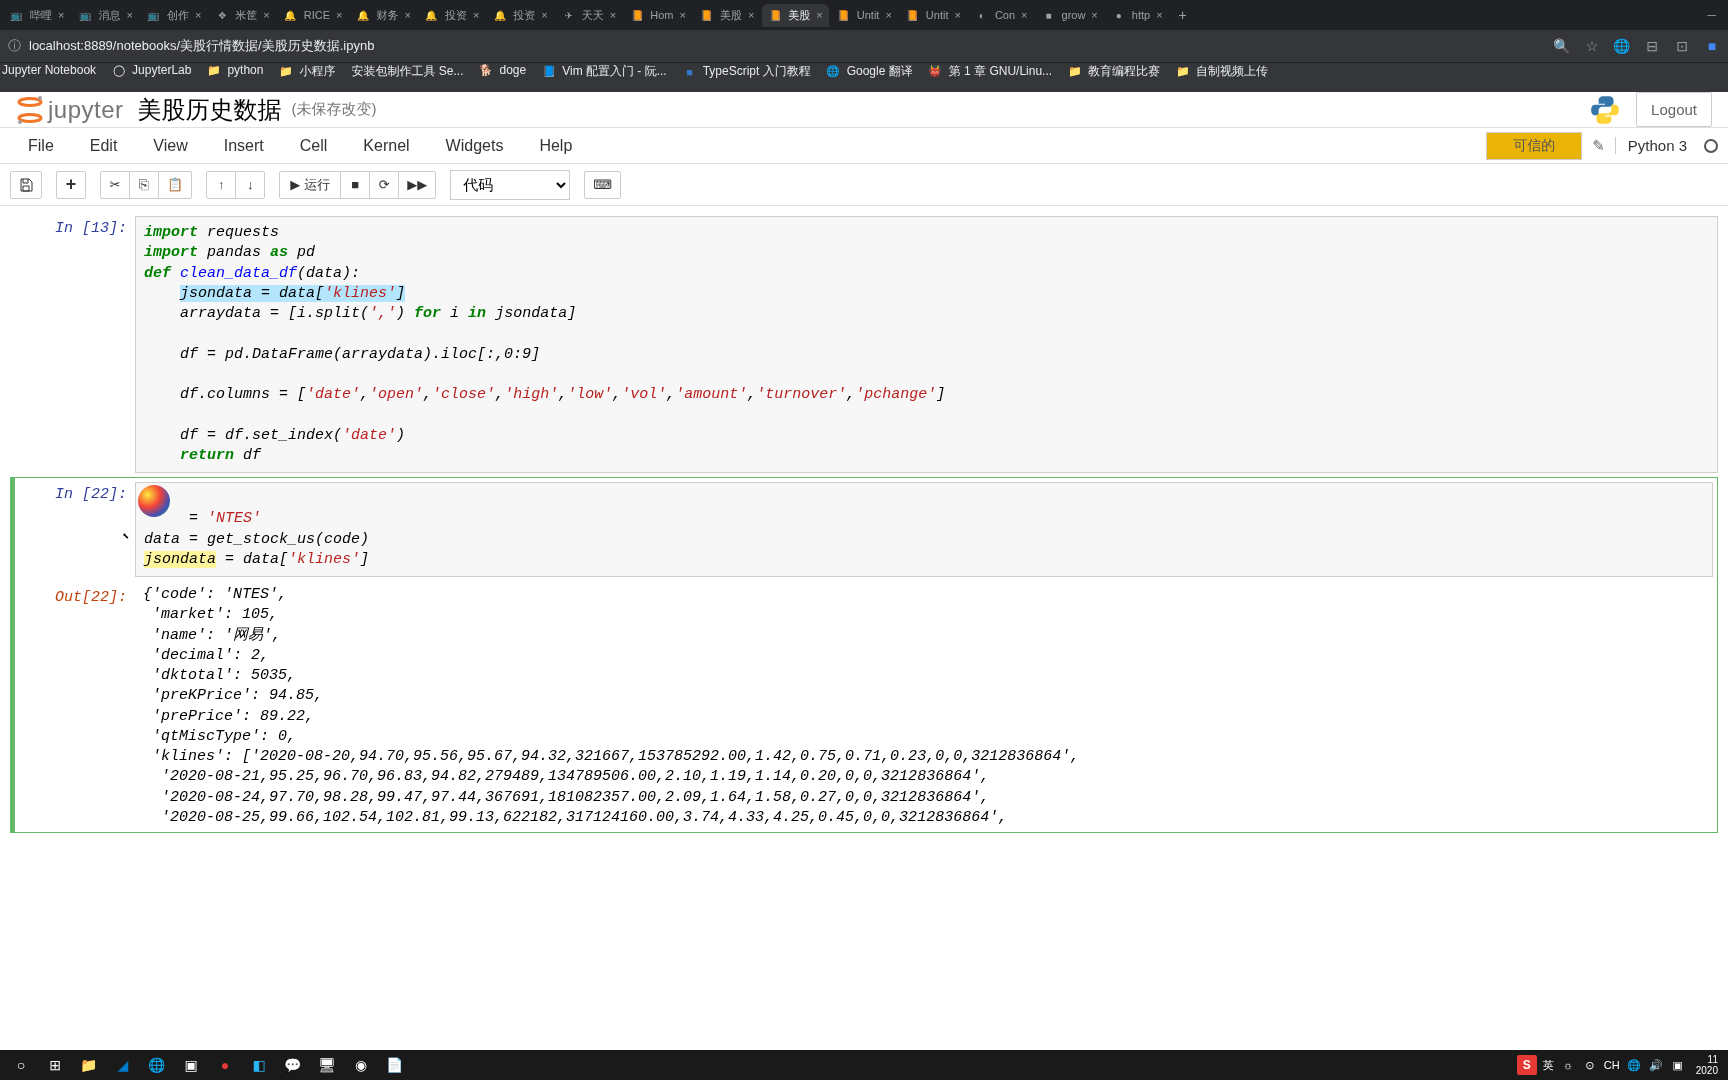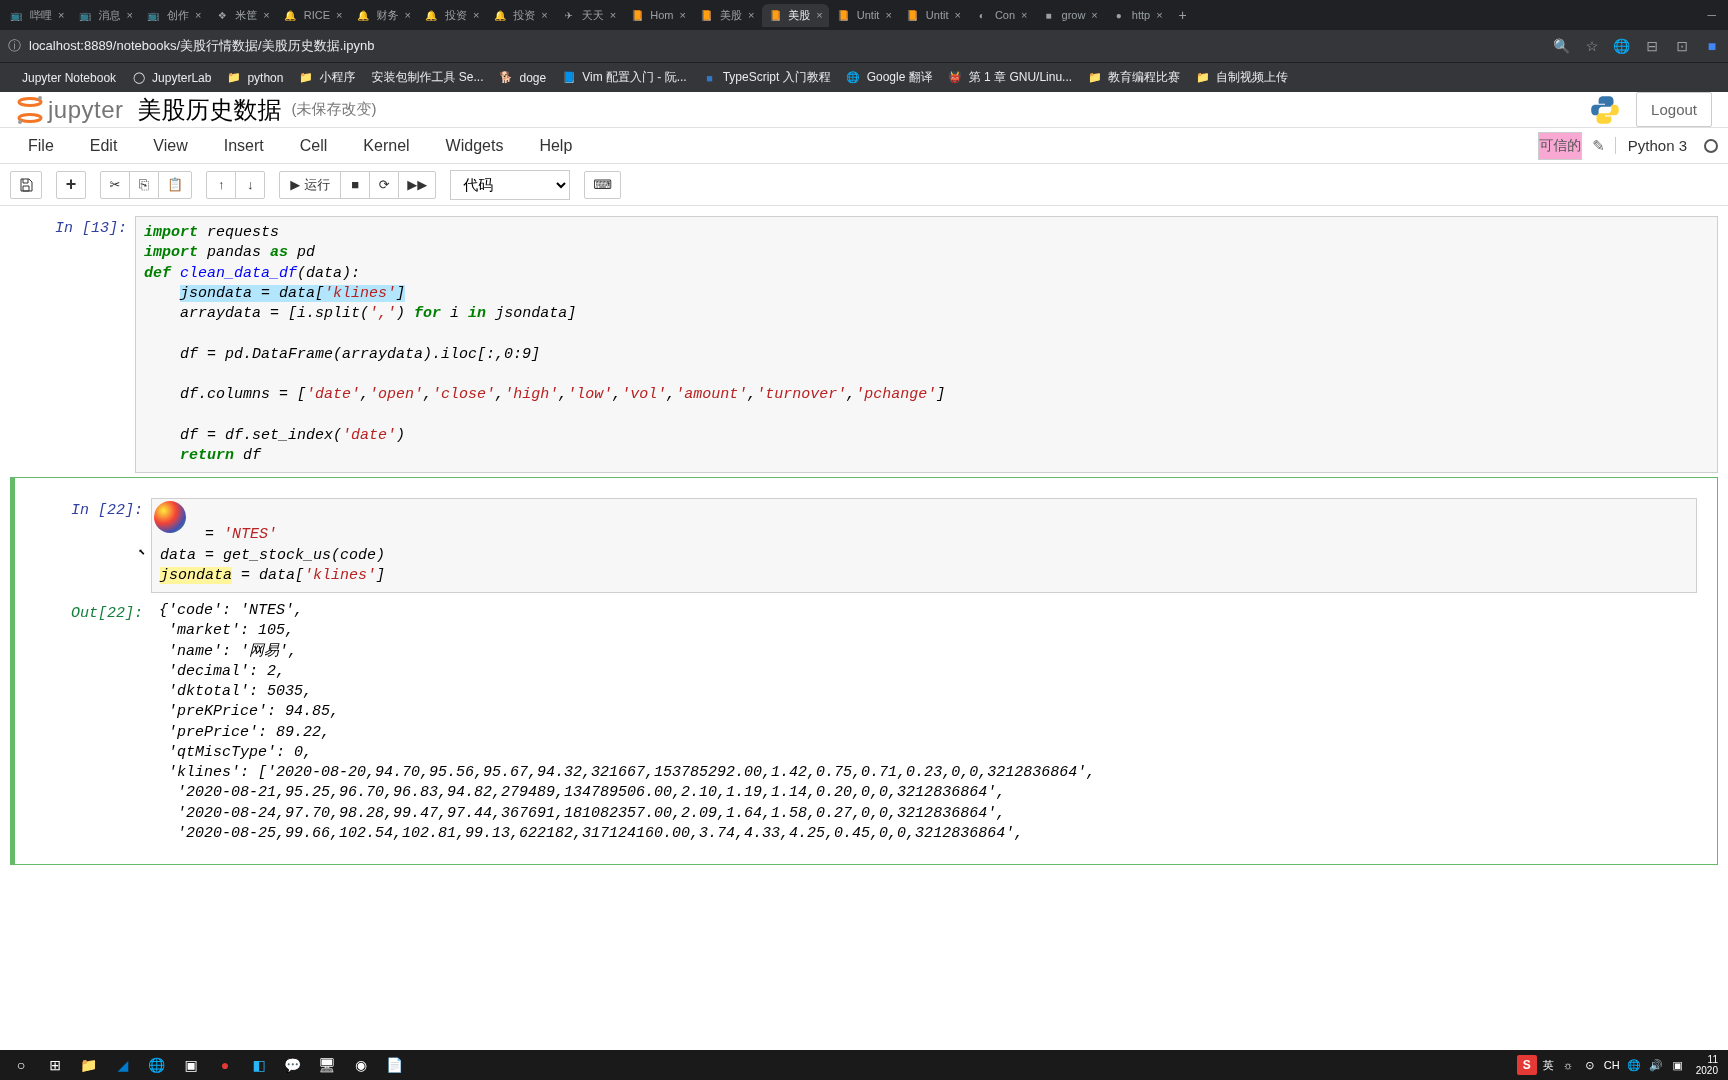--- a/index.html
+++ b/index.html
@@ -14,61 +14,61 @@
 .tab-close { font-size: 11px; color: #9aa0a6; flex-shrink: 0; }
 .tab-new { color: #9aa0a6; font-size: 14px; padding: 0 8px; }
 .window-controls { margin-left: auto; display: flex; gap: 10px; padding-right: 8px; color: #9aa0a6; font-size: 12px; }
 
 .addr-bar { display: flex; align-items: center; height: 32px; padding: 0 8px; background: #35363a; }
 .addr-icon { color: #9aa0a6; font-size: 13px; margin-right: 8px; }
 .addr-url { color: #e8eaed; font-size: 13px; flex: 1; }
 .addr-right { display: flex; gap: 14px; align-items: center; color: #9aa0a6; font-size: 14px; }
 .addr-right span { width: 16px; height: 16px; display: flex; align-items: center; justify-content: center; }
 
-.bookmark-bar { display: flex; align-items: center; gap: 16px; height: 30px; padding: 0 22px; background: #35363a; border-top: 1px solid #202124; font-size: 12px; color: #e8eaed; }
+.bookmark-bar { display: flex; align-items: flex-start; gap: 16px; height: 30px; padding: 0 2px; background: #35363a; border-top: 1px solid #202124; font-size: 12px; color: #e8eaed; }
 .bookmark { display: flex; align-items: center; gap: 6px; cursor: pointer; white-space: nowrap; }
 .bm-icon { width: 14px; height: 14px; display: flex; align-items: center; justify-content: center; font-size: 11px; }
 
 
 .jp-header { display: flex; align-items: center; padding: 0 16px; border-bottom: 1px solid #e0e0e0; }
 .jp-logo { display: flex; align-items: center; gap: 4px; font-size: 24px; color: #757575; font-weight: normal; letter-spacing: 0.5px; }
 .jp-title { font-size: 24px; color: #000; margin-left: 14px; font-weight: normal; }
 .jp-unsaved { font-size: 15px; color: #777; margin-left: 10px; }
 .jp-header-right { margin-left: auto; display: flex; align-items: center; gap: 14px; }
 .python-pill { width: 34px; height: 34px; }
 .logout-btn { border: 1px solid #ccc; padding: 8px 14px; font-size: 15px; color: #666; background: #fff; cursor: pointer; border-radius: 2px; }
 
 
 .menu-bar { display: flex; align-items: center; padding: 0 10px; border-bottom: 1px solid #e0e0e0; height: 36px; }
 .menu-item { padding: 6px 18px; font-size: 16px; color: #333; cursor: pointer; }
 .menu-right { margin-left: auto; display: flex; align-items: center; gap: 10px; }
-.trusted-btn { border: 1px solid #ccc; padding: 4px 0; font-size: 14px; color: #555; background: #f9a8d4; cursor: pointer; }
+.trusted-btn { border: 1px solid #ccc; padding: 4px 26px; font-size: 14px; color: #555; background: #eab308; cursor: pointer; }
 .pencil-icon { font-size: 15px; color: #666; }
 .kernel-status { font-size: 15px; color: #333; border-left: 1px solid #ccc; padding-left: 12px; display: flex; align-items: center; gap: 17px; }
 .kernel-circle { width: 14px; height: 14px; border: 2px solid #555; border-radius: 50%; }
 
 
 .toolbar { display: flex; align-items: center; gap: 4px; padding: 6px 10px; border-bottom: 1px solid #e0e0e0; height: 42px; }
 .tb-btn { border: 1px solid #ccc; background: #fff; padding: 4px 8px; font-size: 13px; color: #333; cursor: pointer; height: 28px; min-width: 30px; display: flex; align-items: center; justify-content: center; border-radius: 2px; }
 .tb-group { display: flex; }
 .tb-group .tb-btn { border-radius: 0; margin-left: -1px; }
 .tb-group .tb-btn:first-child { border-radius: 2px 0 0 2px; margin-left: 0; }
 .tb-group .tb-btn:last-child { border-radius: 0 2px 2px 0; }
 .run-btn { gap: 4px; padding: 4px 10px; }
 .cell-type-select { border: 1px solid #ccc; padding: 4px 8px; font-size: 15px; height: 30px; min-width: 120px; background: #fff; }
 .tb-spacer { width: 6px; }
 
 
 .notebook { padding: 6px 4px 0 4px; background: #fff; font-style: italic; }
 .cell { display: flex; margin: 4px 6px; }
 .cell-prompt { width: 125px; flex-shrink: 0; text-align: right; padding: 4px 8px 0 0; font-family: 'Courier New', monospace; font-size: 15px; color: #303F9F; }
-.out-prompt { color: #15803d; }
+.out-prompt { color: #c2410c; }
 .cell-input { flex: 1; border: 1px solid #cfcfcf; background: #f7f7f7; padding: 6px 8px; font-family: 'Courier New', monospace; font-size: 15px; line-height: 1.35; white-space: pre; color: #000; position: relative; }
 .cell-output { flex: 1; padding: 4px 8px; font-family: 'Courier New', monospace; font-size: 15px; line-height: 1.35; white-space: pre; color: #000; }
-.cell.running { border: 1px solid #42A5F5; padding: 16px; margin: 4px 6px; }
+.cell.running { border: 1px solid #42A5F5; padding: 0; margin: 4px 6px; }
 .cell.running.selected { border: 1px solid #66BB6A; border-left: 5px solid #66BB6A; }
 .cell.running .cell-prompt { padding-top: 8px; padding-left: 4px; width: 120px; }
 .cell.running .cell-input { border: 1px solid #cfcfcf; margin: 4px 4px 4px 0; }
 
 .kw { color: #008000; font-weight: bold; }
 .fn { color: #0000FF; }
 .str { color: #BA2121; }
 .hl { background: #B3E5FC; }
 .hl2 { background: #FFF59D; }
 

